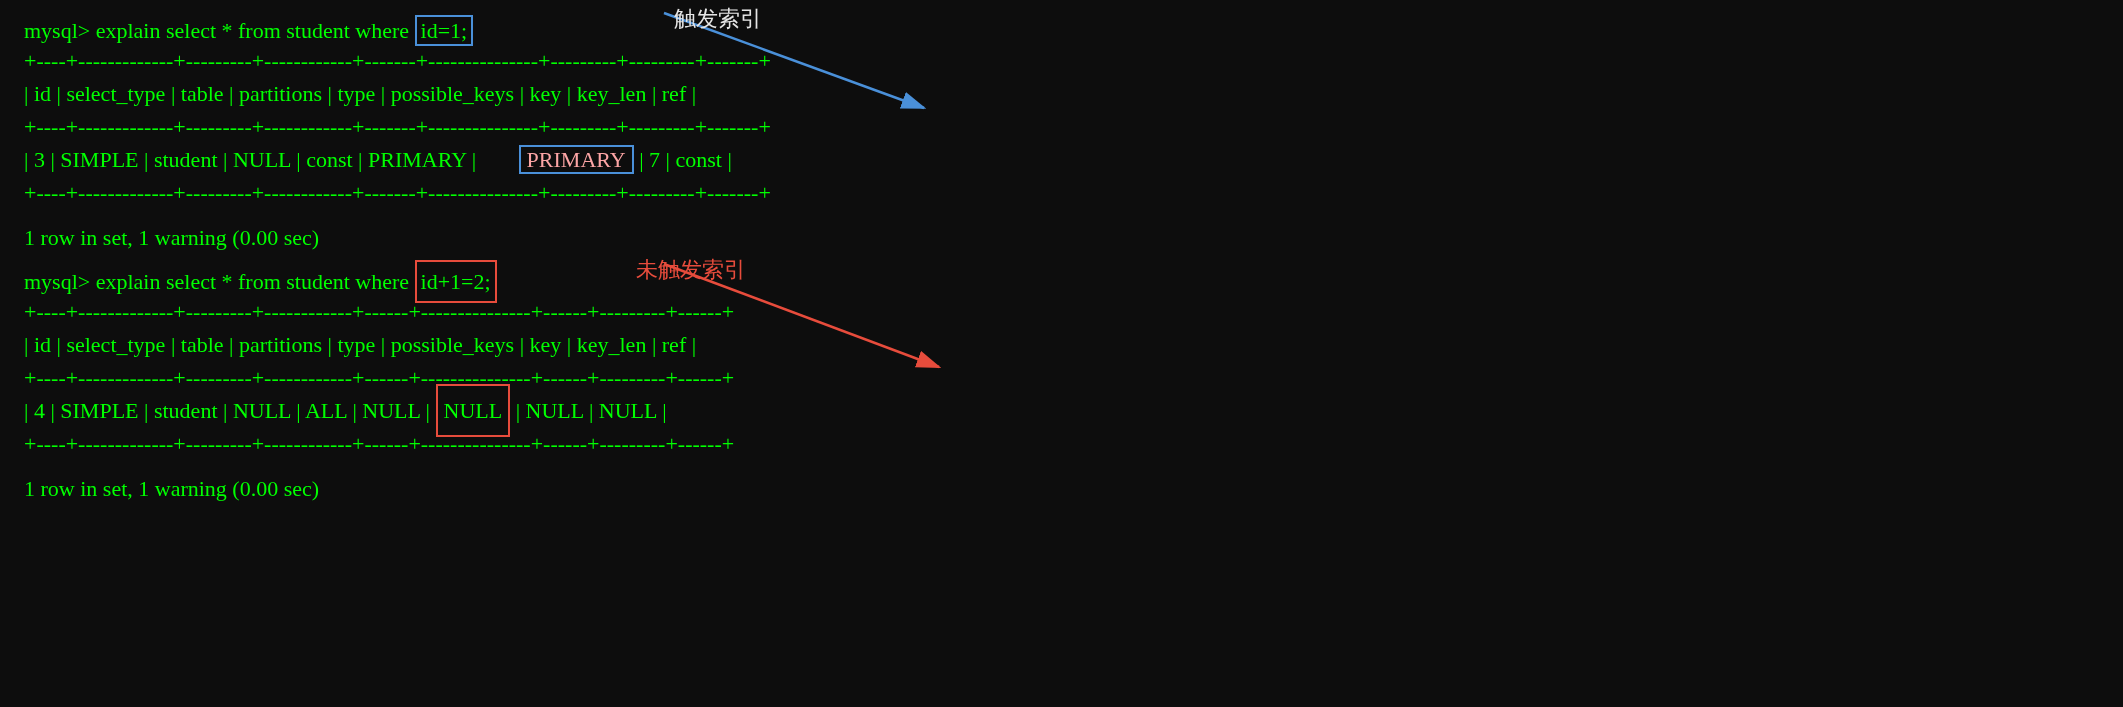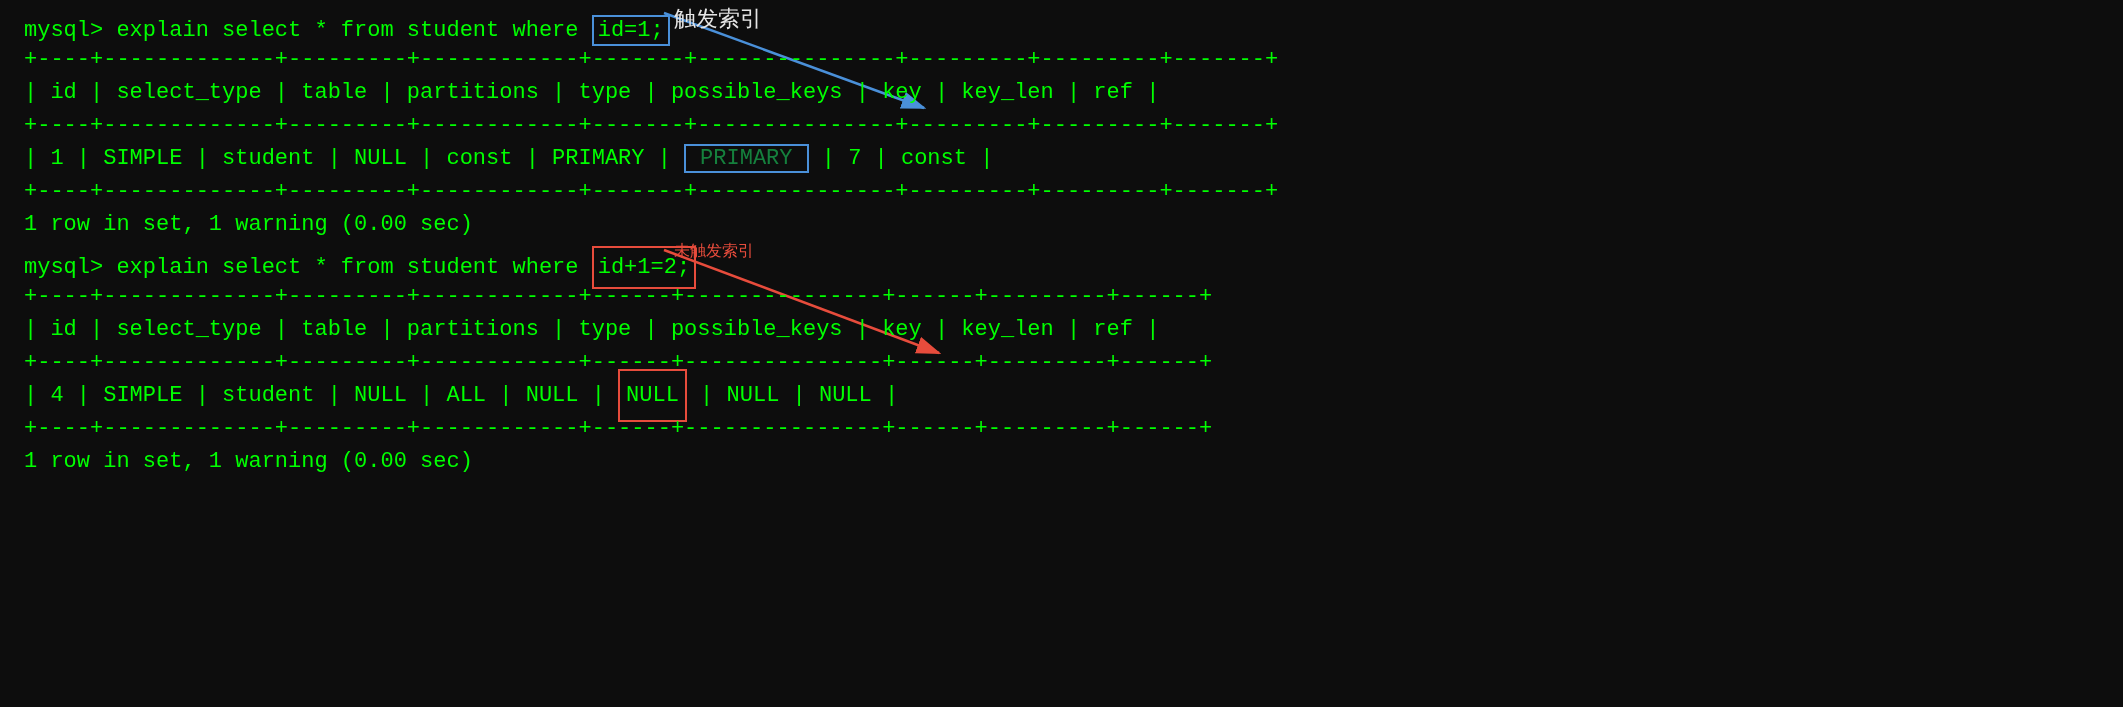--- a/index.html
+++ b/index.html
@@ -45,38 +45,40 @@
     .table-line {
       color: #00ff00;
       font-size: 22px;
       white-space: nowrap;
       line-height: 1.5;
     }
 
     .row-status {
       color: #00ff00;
       font-size: 22px;
-      margin: 4px 0 18px 0;
+      margin: 16px 0 18px 0;
     }
 
     .section {
       margin-bottom: 8px;
+      font-family: Liberation Serif, serif;
     }
 
     .prompt-and-annotation {
       display: flex;
       align-items: center;
       position: relative;
     }
 
     .key-cell-blue {
       border: 2px solid #4a90d9;
-      padding: 0 14px;
+      padding: 0 6px;
       display: inline;
-      color: #15803d;
+      color: #fca5a5;
+      margin-left: 37px;
     }
 
     .key-cell-red {
       border: 2px solid #e74c3c;
       padding: 12px 6px;
       display: inline;
       color: #00ff00;
     }
 
     .table-container {
@@ -106,21 +108,21 @@
       <span class="annotation-blue" style="position: absolute; top: -14px; left: 650px; font-size: 22px; white-space: nowrap;">触发索引</span>
     </div>
   </div>
 
   <div class="table-container">
     <div class="table-line">+----+-------------+---------+------------+-------+---------------+---------+---------+-------+</div>
     <div class="table-line">| id | select_type | table   | partitions | type  | possible_keys | key     | key_len | ref   |</div>
     <div class="table-line">+----+-------------+---------+------------+-------+---------------+---------+---------+-------+</div>
 
     <div class="table-line">
-      <span>|  1 | SIMPLE      | student | NULL       | const | PRIMARY       | </span><span class="key-cell-blue">PRIMARY</span><span> | 7       | const |</span>
+      <span>|  3 | SIMPLE      | student | NULL       | const | PRIMARY       | </span><span class="key-cell-blue">PRIMARY</span><span> | 7       | const |</span>
     </div>
     <div class="table-line">+----+-------------+---------+------------+-------+---------------+---------+---------+-------+</div>
   </div>
 
   <div class="row-status">1 row in set, 1 warning (0.00 sec)</div>
 </div>
 
 <div class="section">
 
   <div class="prompt-and-annotation">
@@ -130,21 +132,21 @@
       
       <svg style="position: absolute; top: -10px; left: 620px; overflow: visible;" width="420" height="130">
         <line x1="20" y1="5" x2="295" y2="108" stroke="#e74c3c" stroke-width="2.5" marker-end="url(#arrowRed)"></line>
         <defs>
           <marker id="arrowRed" markerWidth="10" markerHeight="7" refX="9" refY="3.5" orient="auto">
             <polygon points="0 0, 10 3.5, 0 7" fill="#e74c3c"></polygon>
           </marker>
         </defs>
       </svg>
 
-      <span class="annotation-red" style="position: absolute; top: -14px; left: 650px; font-size: 16px; white-space: nowrap;">未触发索引</span>
+      <span class="annotation-red" style="position: absolute; top: -14px; left: 612px; font-size: 22px; white-space: nowrap;">未触发索引</span>
     </div>
   </div>
 
   <div class="table-container">
     <div class="table-line">+----+-------------+---------+------------+------+---------------+------+---------+------+</div>
     <div class="table-line">| id | select_type | table   | partitions | type | possible_keys | key  | key_len | ref  |</div>
     <div class="table-line">+----+-------------+---------+------------+------+---------------+------+---------+------+</div>
 
     <div class="table-line">
       <span>|  4 | SIMPLE      | student | NULL       | ALL  | NULL          | </span><span class="key-cell-red">NULL</span><span> | NULL    | NULL |</span>

